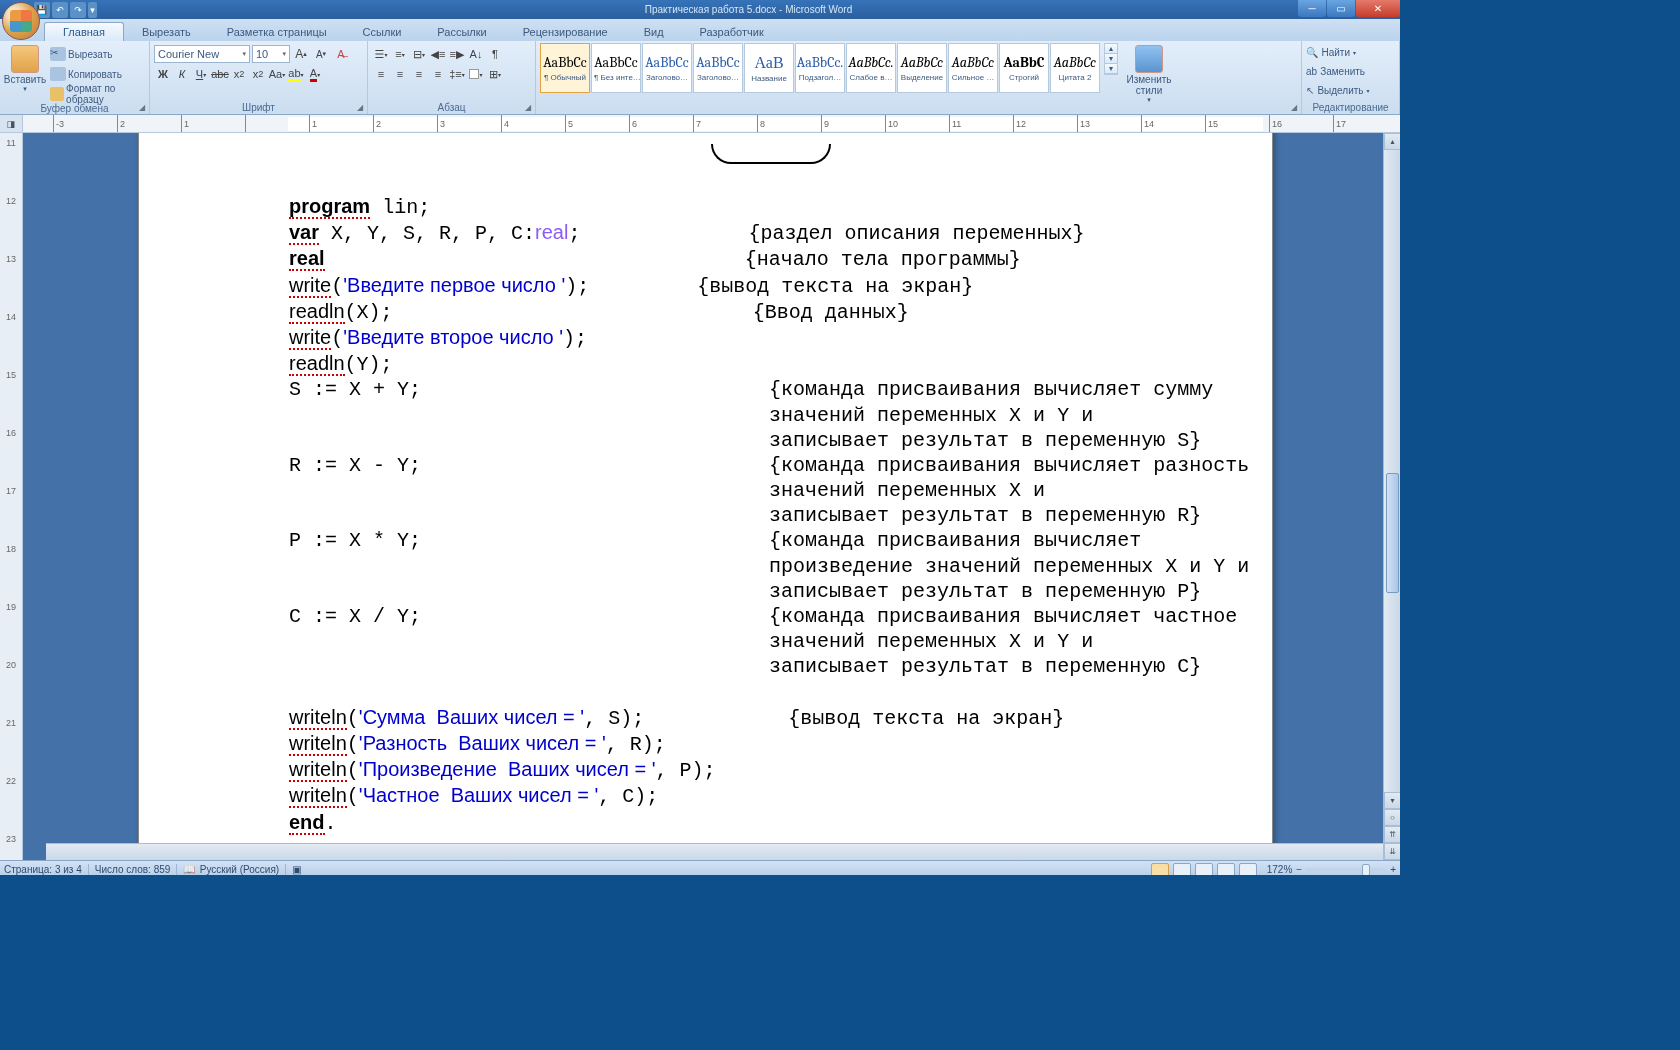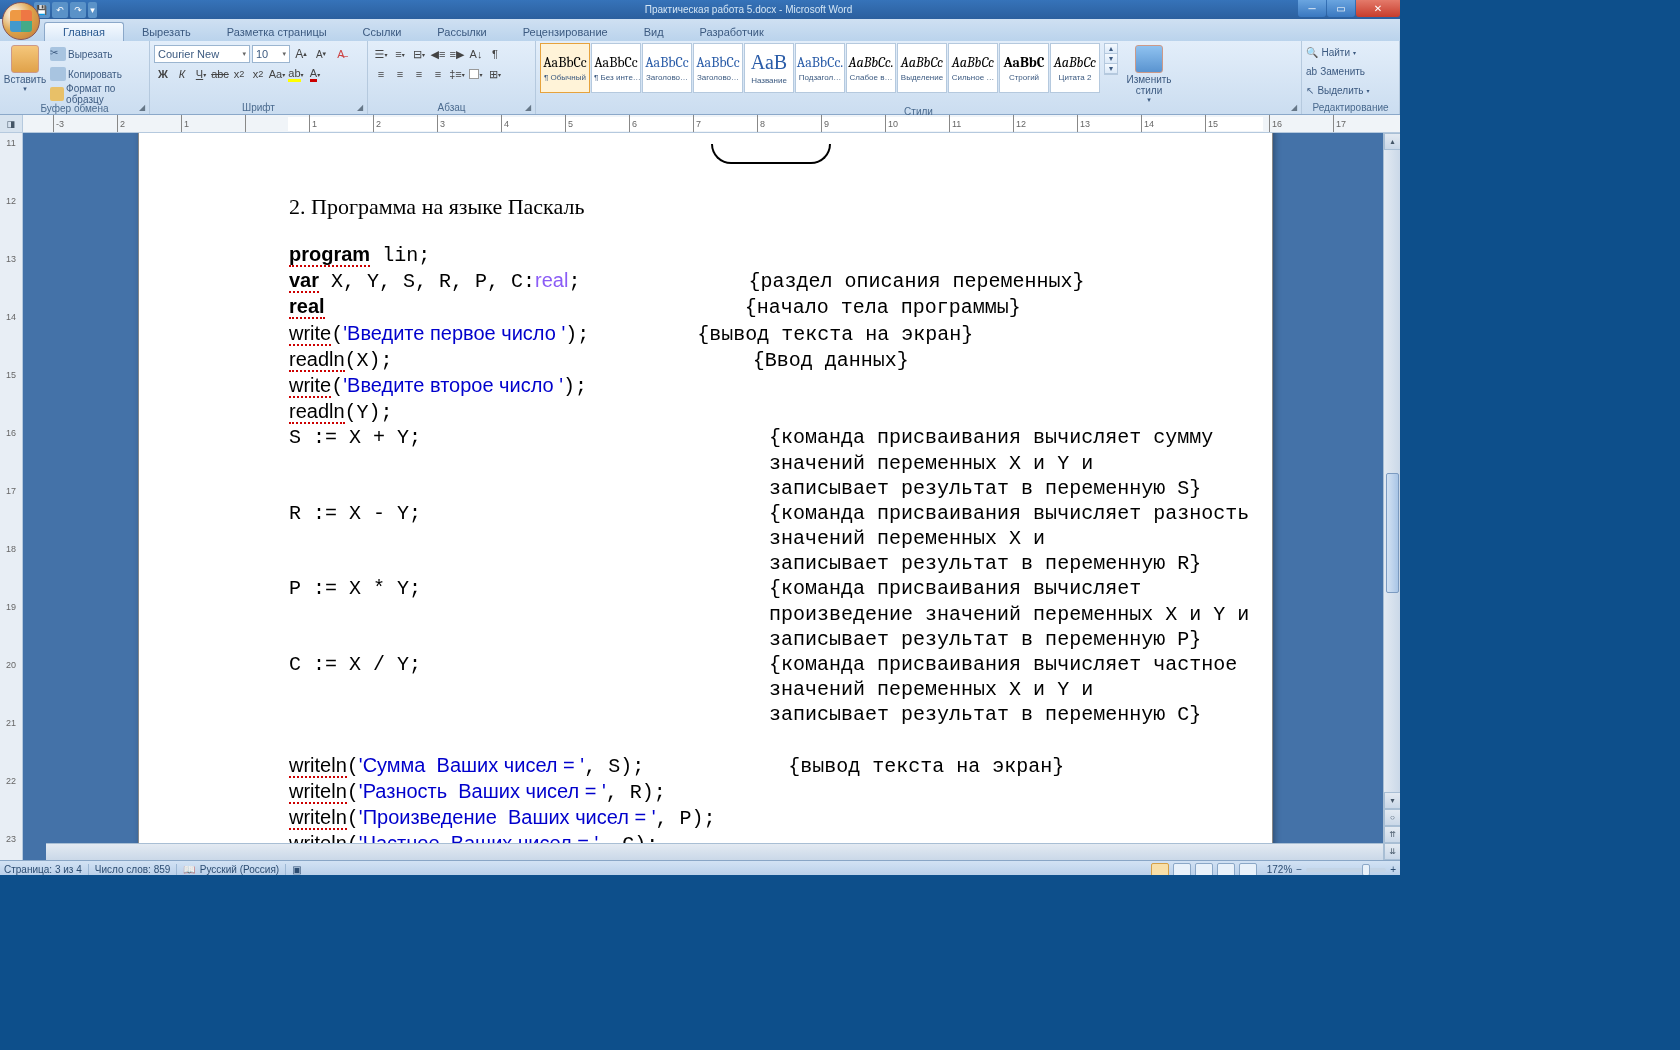--- a/index.html
+++ b/index.html
@@ -245,21 +245,21 @@
           </div>
           <div class="style-card">
             <div class="prev blue">AaBbCc</div>
             <div class="lbl">Заголово…</div>
           </div>
           <div class="style-card">
             <div class="prev blue">AaBbCc</div>
             <div class="lbl">Заголово…</div>
           </div>
           <div class="style-card">
-            <div class="prev blue" style="font-size: 20px;">АаВ</div>
+            <div class="prev blue" style="font-size: 16px;">АаВ</div>
             <div class="lbl">Название</div>
           </div>
           <div class="style-card">
             <div class="prev blue">AaBbCc.</div>
             <div class="lbl">Подзагол…</div>
           </div>
           <div class="style-card">
             <div class="prev" style="font-style: italic;">AaBbCc.</div>
             <div class="lbl">Слабое в…</div>
           </div>
@@ -284,21 +284,20 @@
         <span>▴</span>
         <span>▾</span>
         <span>▾</span>
       </div>
       <div class="rib-btn-big" style="width:54px;">
         <div class="ico" style="background:linear-gradient(#8fc2f0,#5a94d0);"></div>
         <span style="text-align:center;">Изменить стили</span>
         <span style="font-size:7px;">▾</span>
       </div>
     </div>
-    <div class="rib-title">Стили</div>
     <div class="corner-arrow">◢</div>
   </div>
 
   <div class="rib-group" style="width:98px;">
     <div class="rib-content">
       <div class="edit-col">
         <div class="it">
             <span>🔍</span>
             <span>Найти</span>
             <span style="font-size:6px;">▾</span>
@@ -359,21 +358,20 @@
       <div class="tick" style="top: 469px;">19</div>
       <div class="tick" style="top: 527px;">20</div>
       <div class="tick" style="top: 585px;">21</div>
       <div class="tick" style="top: 643px;">22</div>
       <div class="tick" style="top: 701px;">23</div>
     </div>
   <div class="doc-scroll">
     <div class="page">
       <div class="doc-body" style="padding-left:130px;">
         <div class="heading-shape"></div>
-        <h2 class="sect">2. Программа на языке Паскаль</h2>
         <pre class="code"><span class="ul"><b>program</b></span> lin;                            
 <span class="ul"><b>var</b></span> X, Y, S, R, P, C:<span class="type">real</span>;              {раздел описания переменных}
 <span class="ul"><b>real</b></span>                                   {начало тела программы}
 <span class="ul">write</span>(<span class="str">'Введите первое число '</span>);         {вывод текста на экран}
 <span class="ul">readln</span>(X);                              {Ввод данных}
 <span class="ul">write</span>(<span class="str">'Введите второе число '</span>);         
 <span class="ul">readln</span>(Y);                              
 S := X + Y;                             {команда присваивания вычисляет сумму
                                         значений переменных X и Y и
                                         записывает результат в переменную S}

